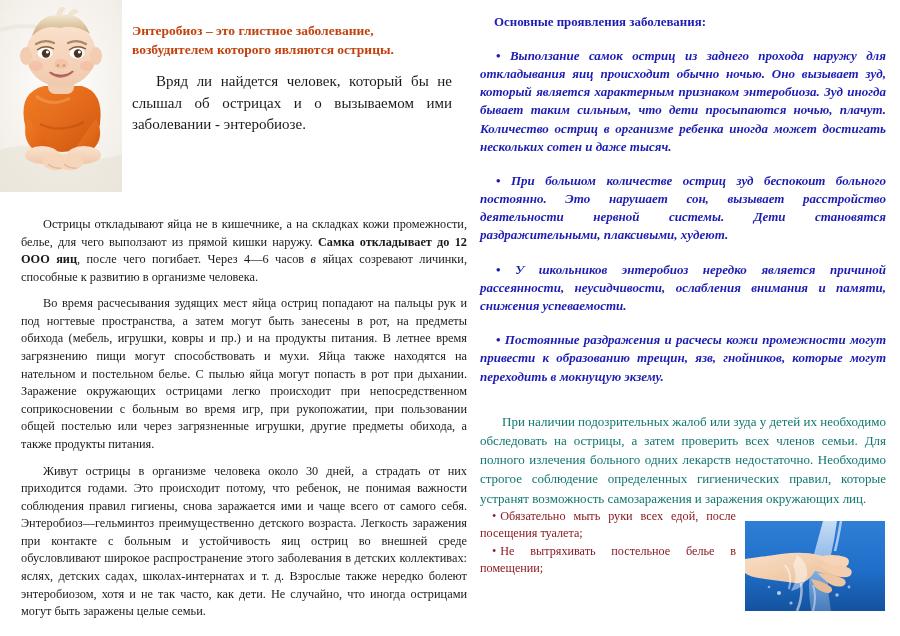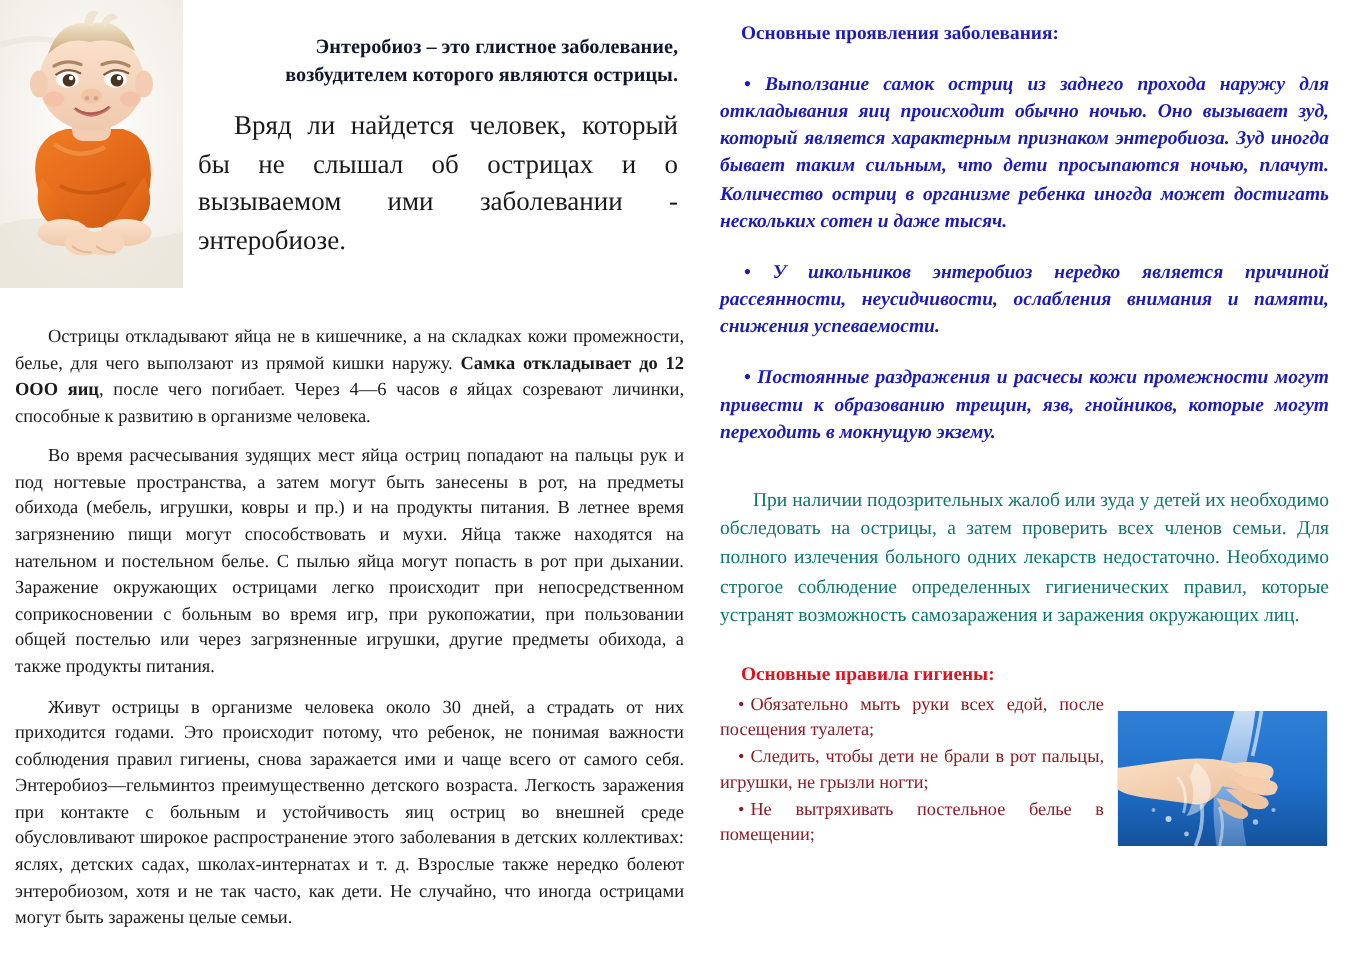--- a/index.html
+++ b/index.html
@@ -57,31 +57,31 @@
 
   
   .title-wrap {
     position: absolute;
     left: 132px;
     top: 22px;
     width: 320px;
   }
   .main-title {
     margin: 0 0 12px 0;
-    text-align: right;
+    text-align: left;
     font-weight: bold;
     font-size: 13.5px;
     line-height: 1.38;
-    color: #0f172a;
+    color: #c2410c;
   }
   .intro-para {
     margin: 0 0 14px 0;
     text-align: justify;
     text-indent: 24px;
-    font-size: 18px;
+    font-size: 15px;
     line-height: 1.42;
     color: #1a1a1a;
   }
   .blue-lead {
     margin: 0;
     text-align: justify;
     text-indent: 18px;
     font-weight: bold;
     font-size: 13.2px;
     line-height: 1.42;
@@ -95,21 +95,21 @@
     margin: 0;
     font-weight: bold;
     font-size: 13.2px;
     line-height: 1.42;
     color: #1c1cb4;
   }
 
   
   .left-body {
     position: absolute;
-    left: 10px;
+    left: 21px;
     top: 216px;
     width: 446px;
   }
   .left-body p {
     margin: 0 0 9px 0;
     text-align: justify;
     text-indent: 22px;
     font-size: 12.3px;
     line-height: 1.43;
     color: #1a1a1a;
@@ -280,27 +280,27 @@
       <p id="p-lifespan"><span>Живут острицы в организме человека около 30 дней, а страдать от них приходится годами. Это происходит потому, что ребенок, не понимая важности соблюдения правил гигиены, снова заражается ими и чаще всего от самого себя. Энтеробиоз—гельминтоз преимущественно детского возраста. Легкость заражения при контакте с больным и устойчивость яиц остриц во внешней среде обусловливают широкое распространение этого заболевания в детских коллективах: яслях, детских садах, школах-интернатах и т. д. Взрослые также нередко болеют энтеробиозом, хотя и не так часто, как дети. Не случайно, что иногда острицами могут быть заражены целые семьи.</span></p>
     </div>
   </div>
 
   <div class="col-right">
 
     <h2 class="sect-head-blue">Основные проявления заболевания:</h2>
 
     <div id="symptoms-list">
         <p class="bullet-italic"><span class="bt">• </span><span>Выползание самок остриц из заднего прохода наружу для откладывания яиц происходит обычно ночью. Оно вызывает зуд, который является характерным признаком энтеробиоза. Зуд иногда бывает таким сильным, что дети просыпаются ночью, плачут. Количество остриц в организме ребенка иногда может достигать нескольких сотен и даже тысяч.</span></p>
+        <p class="bullet-italic"><span class="bt">• </span><span>При большом количестве остриц  зуд беспокоит больного постоянно. Это нарушает сон, вызывает расстройство деятельности нервной системы. Дети становятся раздражительными, плаксивыми, худеют.</span></p>
         <p class="bullet-italic"><span class="bt">• </span><span>У школьников энтеробиоз нередко является причиной рассеянности, неусидчивости, ослабления внимания и памяти, снижения успеваемости.</span></p>
         <p class="bullet-italic"><span class="bt">• </span><span>Постоянные раздражения и расчесы кожи промежности могут привести к образованию трещин, язв, гнойников, которые могут переходить в мокнущую экзему.</span></p>
       </div>
 
     <p class="green-para">При наличии подозрительных жалоб или зуда у детей их необходимо обследовать на острицы, а затем проверить всех членов семьи. Для полного излечения больного одних лекарств недостаточно. Необходимо строгое соблюдение определенных гигиенических правил, которые устранят возможность самозаражения и заражения окружающих лиц.</p>
 
-    <h2 class="sect-head-red">Основные правила гигиены:</h2>
 
     <div class="clearfix">
       <div class="hands-photo">
         <svg class="hands-svg" viewBox="0 0 140 90" xmlns="http://www.w3.org/2000/svg">
           <defs>
             <linearGradient id="skyG" x1="0" y1="0" x2="0" y2="1">
               <stop offset="0%" stop-color="#2f7fd6"></stop>
               <stop offset="55%" stop-color="#1f6ec9"></stop>
               <stop offset="100%" stop-color="#14529e"></stop>
             </linearGradient>
@@ -333,19 +333,18 @@
           <circle cx="34" cy="72" r="2" fill="#ffffff" opacity="0.7"></circle>
           <circle cx="46" cy="82" r="1.6" fill="#ffffff" opacity="0.6"></circle>
           <circle cx="92" cy="74" r="1.8" fill="#ffffff" opacity="0.6"></circle>
           <circle cx="104" cy="66" r="1.4" fill="#ffffff" opacity="0.55"></circle>
           <circle cx="24" cy="66" r="1.3" fill="#ffffff" opacity="0.5"></circle>
         </svg>
       </div>
 
       <ul class="hygiene-list" id="hygiene-list">
           <li><span class="bt">•</span><span>Обязательно мыть руки всех едой, после посещения туалета;</span></li>
-          <li><span class="bt">•</span><span>Следить, чтобы дети не брали в рот пальцы, игрушки, не грызли ногти;</span></li>
           <li><span class="bt">•</span><span>Не вытряхивать постельное белье в помещении;</span></li>
         </ul>
     </div>
   </div>
 
 </div>
 
 </body></html>

